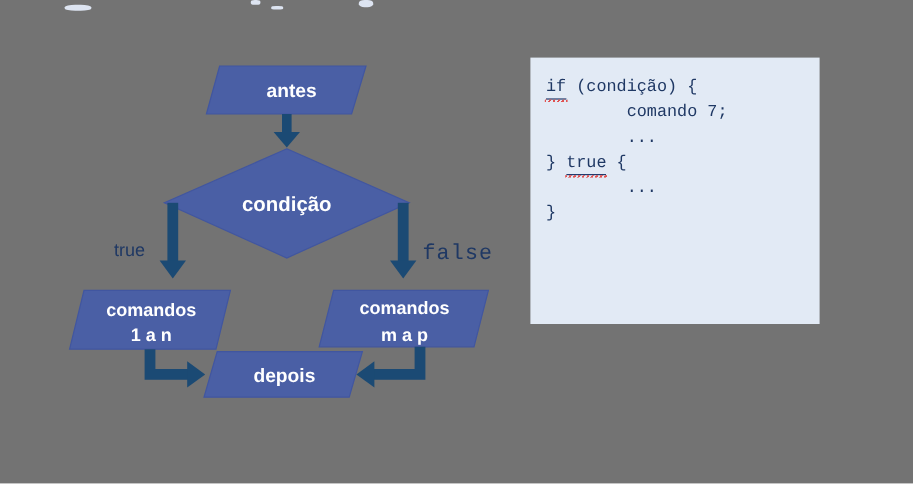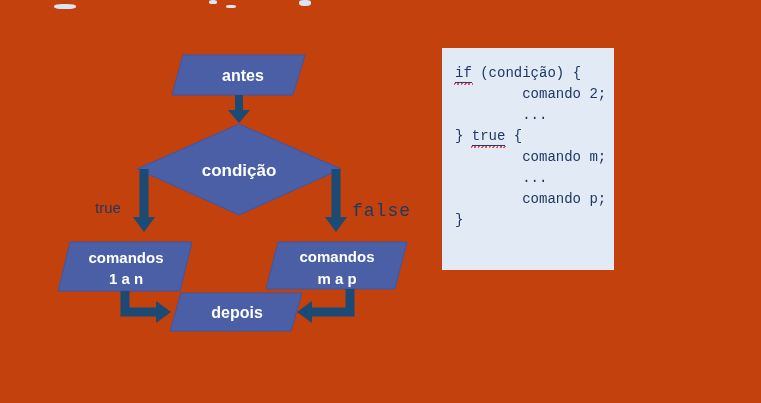--- a/index.html
+++ b/index.html
@@ -1,17 +1,17 @@
 <!DOCTYPE html>
 <html><head>
 <meta charset="utf-8">
 <style>
   html,body{margin:0;padding:0;background:#fff;}
   #stage{
-    position:relative;width:761px;height:403px;background:#c2410c;
+    position:relative;width:761px;height:403px;background:#737373;
     overflow:hidden;font-family:"Liberation Sans",sans-serif;
   }
   
   .smudge{position:absolute;background:#dde4f1;border-radius:40%;}
 
   svg{position:absolute;left:0;top:0;}
 
   .shape{fill:#4a5fa5;stroke:#4156a0;stroke-width:1;}
   .arrow-shaft{stroke:#1b4a74;fill:none;}
   .arrow-head{fill:#1b4a74;}
@@ -23,21 +23,21 @@
   .branch-label-true{
     fill:#1f3864;font-family:"Liberation Sans",sans-serif;font-size:15px;
   }
   .branch-label-false{
     fill:#1f3864;font-family:"Liberation Mono","DejaVu Sans Mono",monospace;
     font-size:18px;letter-spacing:1px;
   }
 
   
   #code-panel{
-    position:absolute;left:442px;top:48px;width:172px;height:222px;
+    position:absolute;left:442px;top:48px;width:241px;height:222px;
     background:#e2eaf5;box-sizing:border-box;padding:15px 0 0 13px;
   }
   .code-line{
     white-space:pre;font-family:"Liberation Mono","DejaVu Sans Mono",monospace;
     font-size:14px;line-height:21px;color:#1f3864;
   }
   .kw{
     position:relative;border-bottom:1px solid #233a6d;display:inline-block;line-height:17px;
   }
   .kw::after{
@@ -87,22 +87,20 @@
 
     <path class="arrow-shaft" d="M125,291 V312 H157" stroke-width="9" stroke-linejoin="miter"></path>
     <polygon class="arrow-head" points="156,301 156,323 171,312"></polygon>
 
     <path class="arrow-shaft" d="M350,289 V312 H311" stroke-width="9" stroke-linejoin="miter"></path>
     <polygon class="arrow-head" points="312,301 312,323 297,312"></polygon>
   </svg>
 
   <div id="code-panel">
     <div class="code-line"><span class="kw">if</span><span> (condição) {</span></div>
-    <div class="code-line">        comando 2;</div>
+    <div class="code-line">        comando 7;</div>
     <div class="code-line">        ...</div>
     <div class="code-line"><span>} </span><span class="kw">true</span><span> {</span></div>
-    <div class="code-line">        comando m;</div>
     <div class="code-line">        ...</div>
-    <div class="code-line">        comando p;</div>
     <div class="code-line">}</div>
   </div>
 
 </div>
 
 </body></html>

